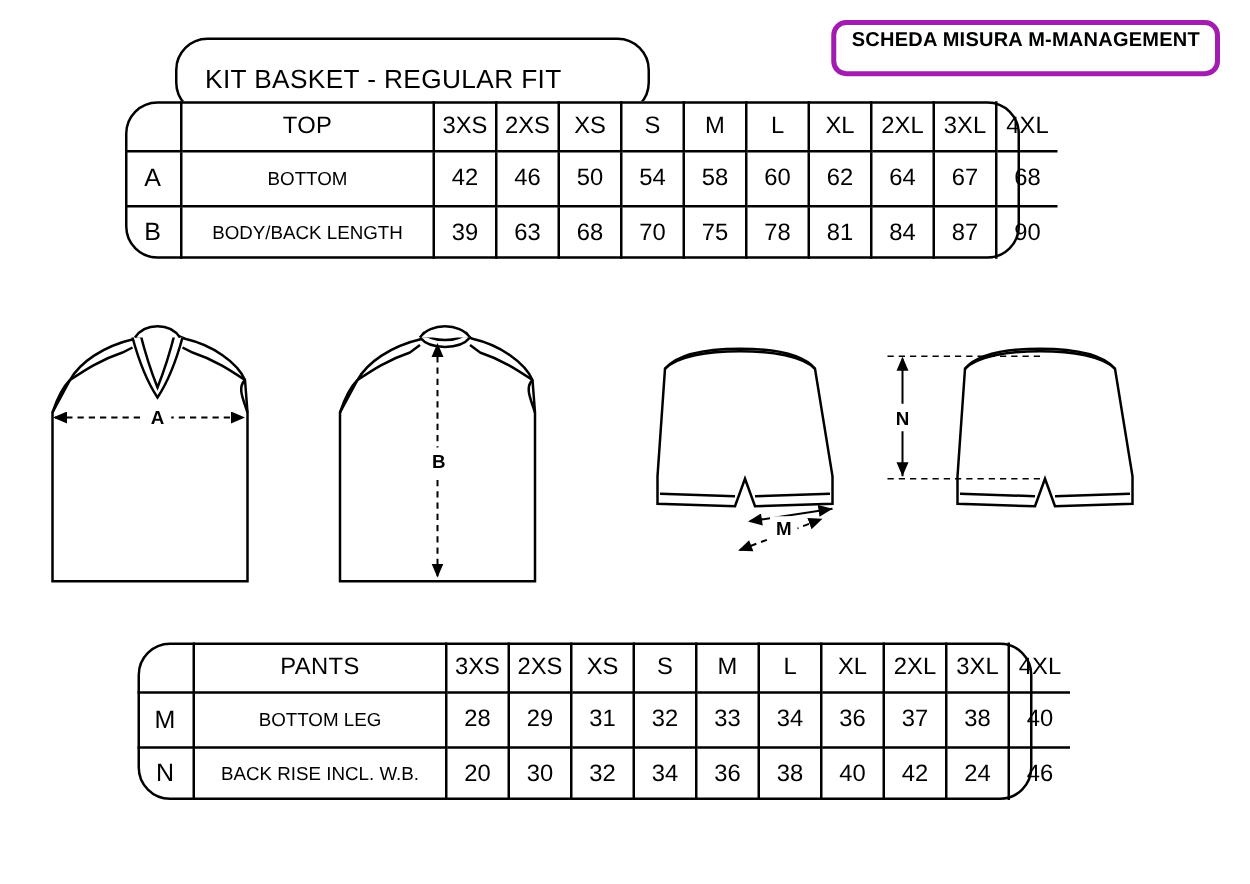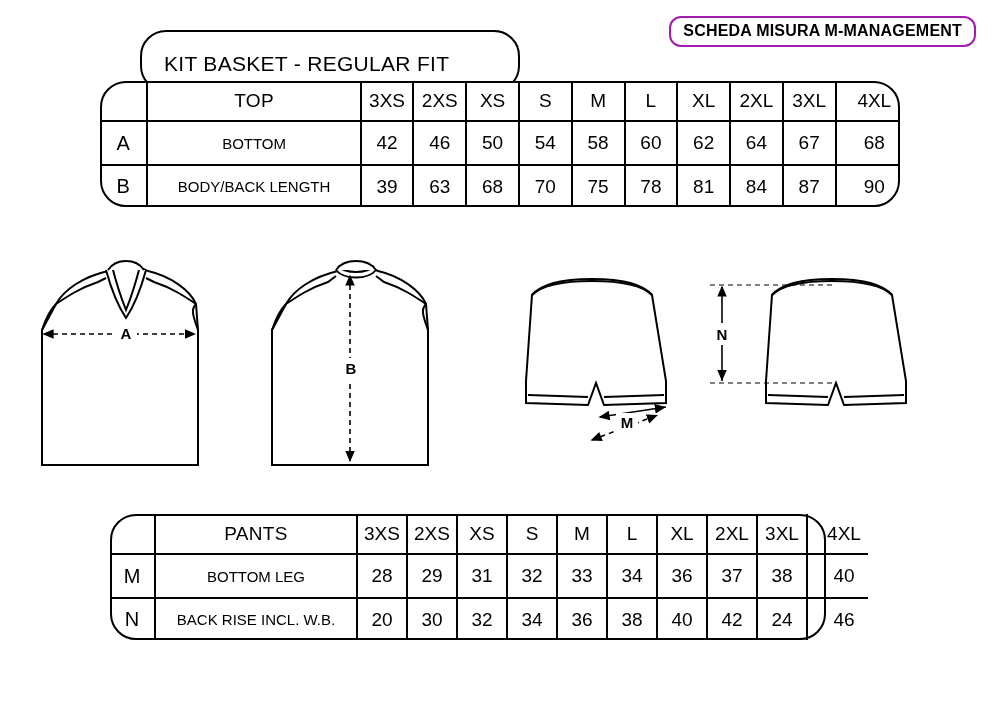--- a/index.html
+++ b/index.html
@@ -18,23 +18,23 @@
   .page {
     position: absolute;
     inset: 0;
   }
 
   
   .header-badge {
     position: absolute;
     top: 16px;
     right: 24px;
-    border: 2px solid #a21caf;
+    border: 4px solid #a21caf;
     border-radius: 12px;
-    padding: 4px 12px 5px 12px;
+    padding: 4px 12px 15px 12px;
     font-size: 16px;
     font-weight: bold;
     letter-spacing: 0.2px;
     white-space: nowrap;
     background: #fff;
   }
 
   
   .title-pill {
     position: absolute;
@@ -100,21 +100,21 @@
   }
   .size-table td.sz {
     width: 48px;
   }
   .size-table tr.head td {
     font-size: 19px;
   }
   
   .size-table tr:first-child td { border-top: none; }
   .size-table tr:last-child td { border-bottom: none; }
-  .size-table td:last-child { border-right: none; padding-left: 12px; }
+  .size-table td:last-child { border-right: none; }
   .size-table td:first-child { border-left: none; }
 
   
   .figure {
     position: absolute;
   }
   svg text {
     font-family: "Liberation Sans", sans-serif;
   }
 </style>
@@ -122,21 +122,21 @@
 <body>
 
 <div class="page">
 
   <div class="header-badge">SCHEDA MISURA M-MANAGEMENT</div>
 
   <div class="title-pill">
     <div class="title-text">KIT BASKET - REGULAR FIT</div>
   </div>
 
-  <div class="size-table" style="left:100px; top:81px; width:800px; height:126px;">
+  <div class="size-table" style="left:100px; top:81px; width:716px; height:126px;">
     <div class="tbl-frame"></div>
     <table>
       <tbody>
           <tr class="head">
         <td class="code"></td>
         <td class="rowlabel head-name">TOP</td>
         <td class="sz">3XS</td>
         <td class="sz">2XS</td>
         <td class="sz">XS</td>
         <td class="sz">S</td>

